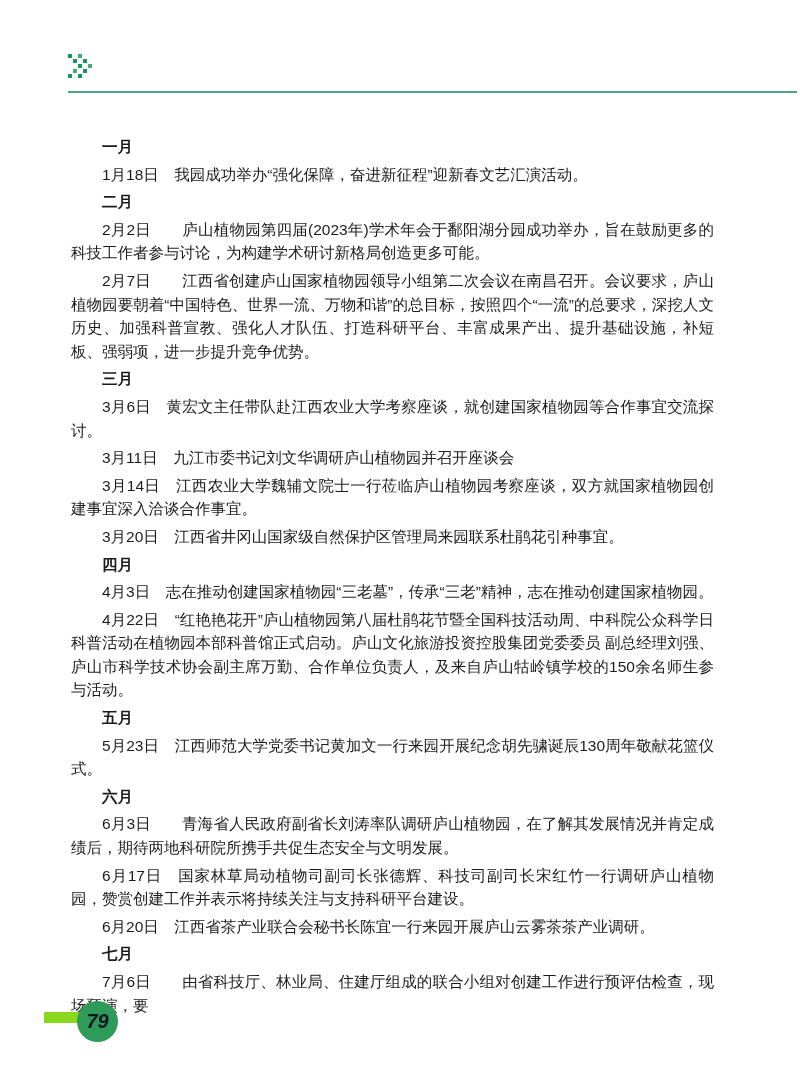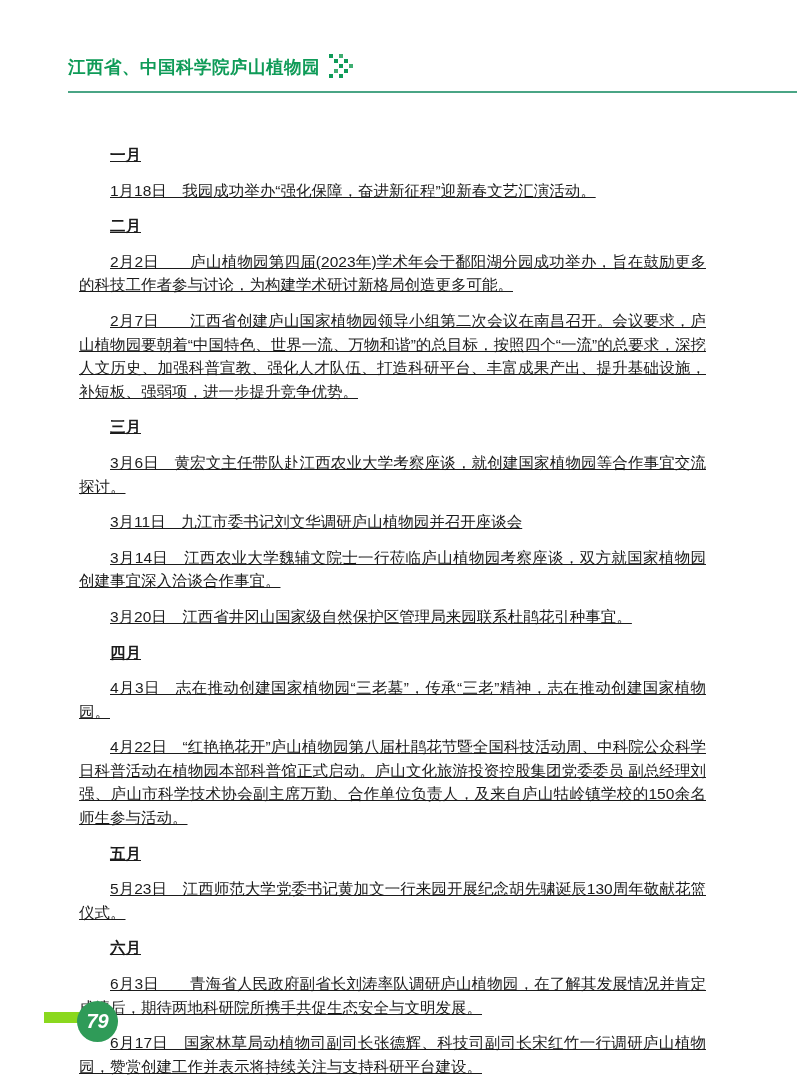--- a/index.html
+++ b/index.html
@@ -29,44 +29,43 @@
   }
   .content {
     position: absolute; left: 67px; top: 131px;
     width: 651px;
     color: #1b1b1b;
     font-size: 15.5px;
     line-height: 23.6px;
     text-align: justify;
     text-justify: inter-ideograph;
   }
-  .content p { margin: 12px; text-indent: 2em; text-decoration: underline; }
+  .content p { margin: 4px; text-indent: 2em; }
   .month-label { font-weight: bold; }
   .badge-bar {
     position: absolute; left: 44px; top: 1012px;
     width: 44px; height: 11px;
     background: #8ad81e;
   }
   .badge-circle {
     position: absolute; left: 77px; top: 1001px;
     width: 41px; height: 41px;
     border-radius: 50%;
     background: #2f9b58;
-    color: #ffffff;
+    color: #0f172a;
     display: flex; align-items: center; justify-content: center;
     font-size: 20px; font-weight: bold; font-style: italic;
   }
 </style>
 </head>
 <body>
 
 <div>
 
   <div class="masthead">
-    <span class="masthead-title">江西省、中国科学院庐山植物园</span>
     <svg class="pixel-icon" width="27" height="25" viewBox="0 0 27 25" aria-hidden="true">
       <g>
         <rect x="0" y="0" width="4" height="4" fill="#0f9b58"></rect>
         <rect x="10" y="0" width="4" height="4" fill="#3fae71"></rect>
         <rect x="5" y="5" width="4" height="4" fill="#0f9b58"></rect>
         <rect x="15" y="5" width="4" height="4" fill="#0f9b58"></rect>
         <rect x="10" y="10" width="4" height="4" fill="#0f9b58"></rect>
         <rect x="20" y="10" width="4" height="4" fill="#3fae71"></rect>
         <rect x="5" y="15" width="4" height="4" fill="#3fae71"></rect>
         <rect x="15" y="15" width="4" height="4" fill="#0f9b58"></rect>

